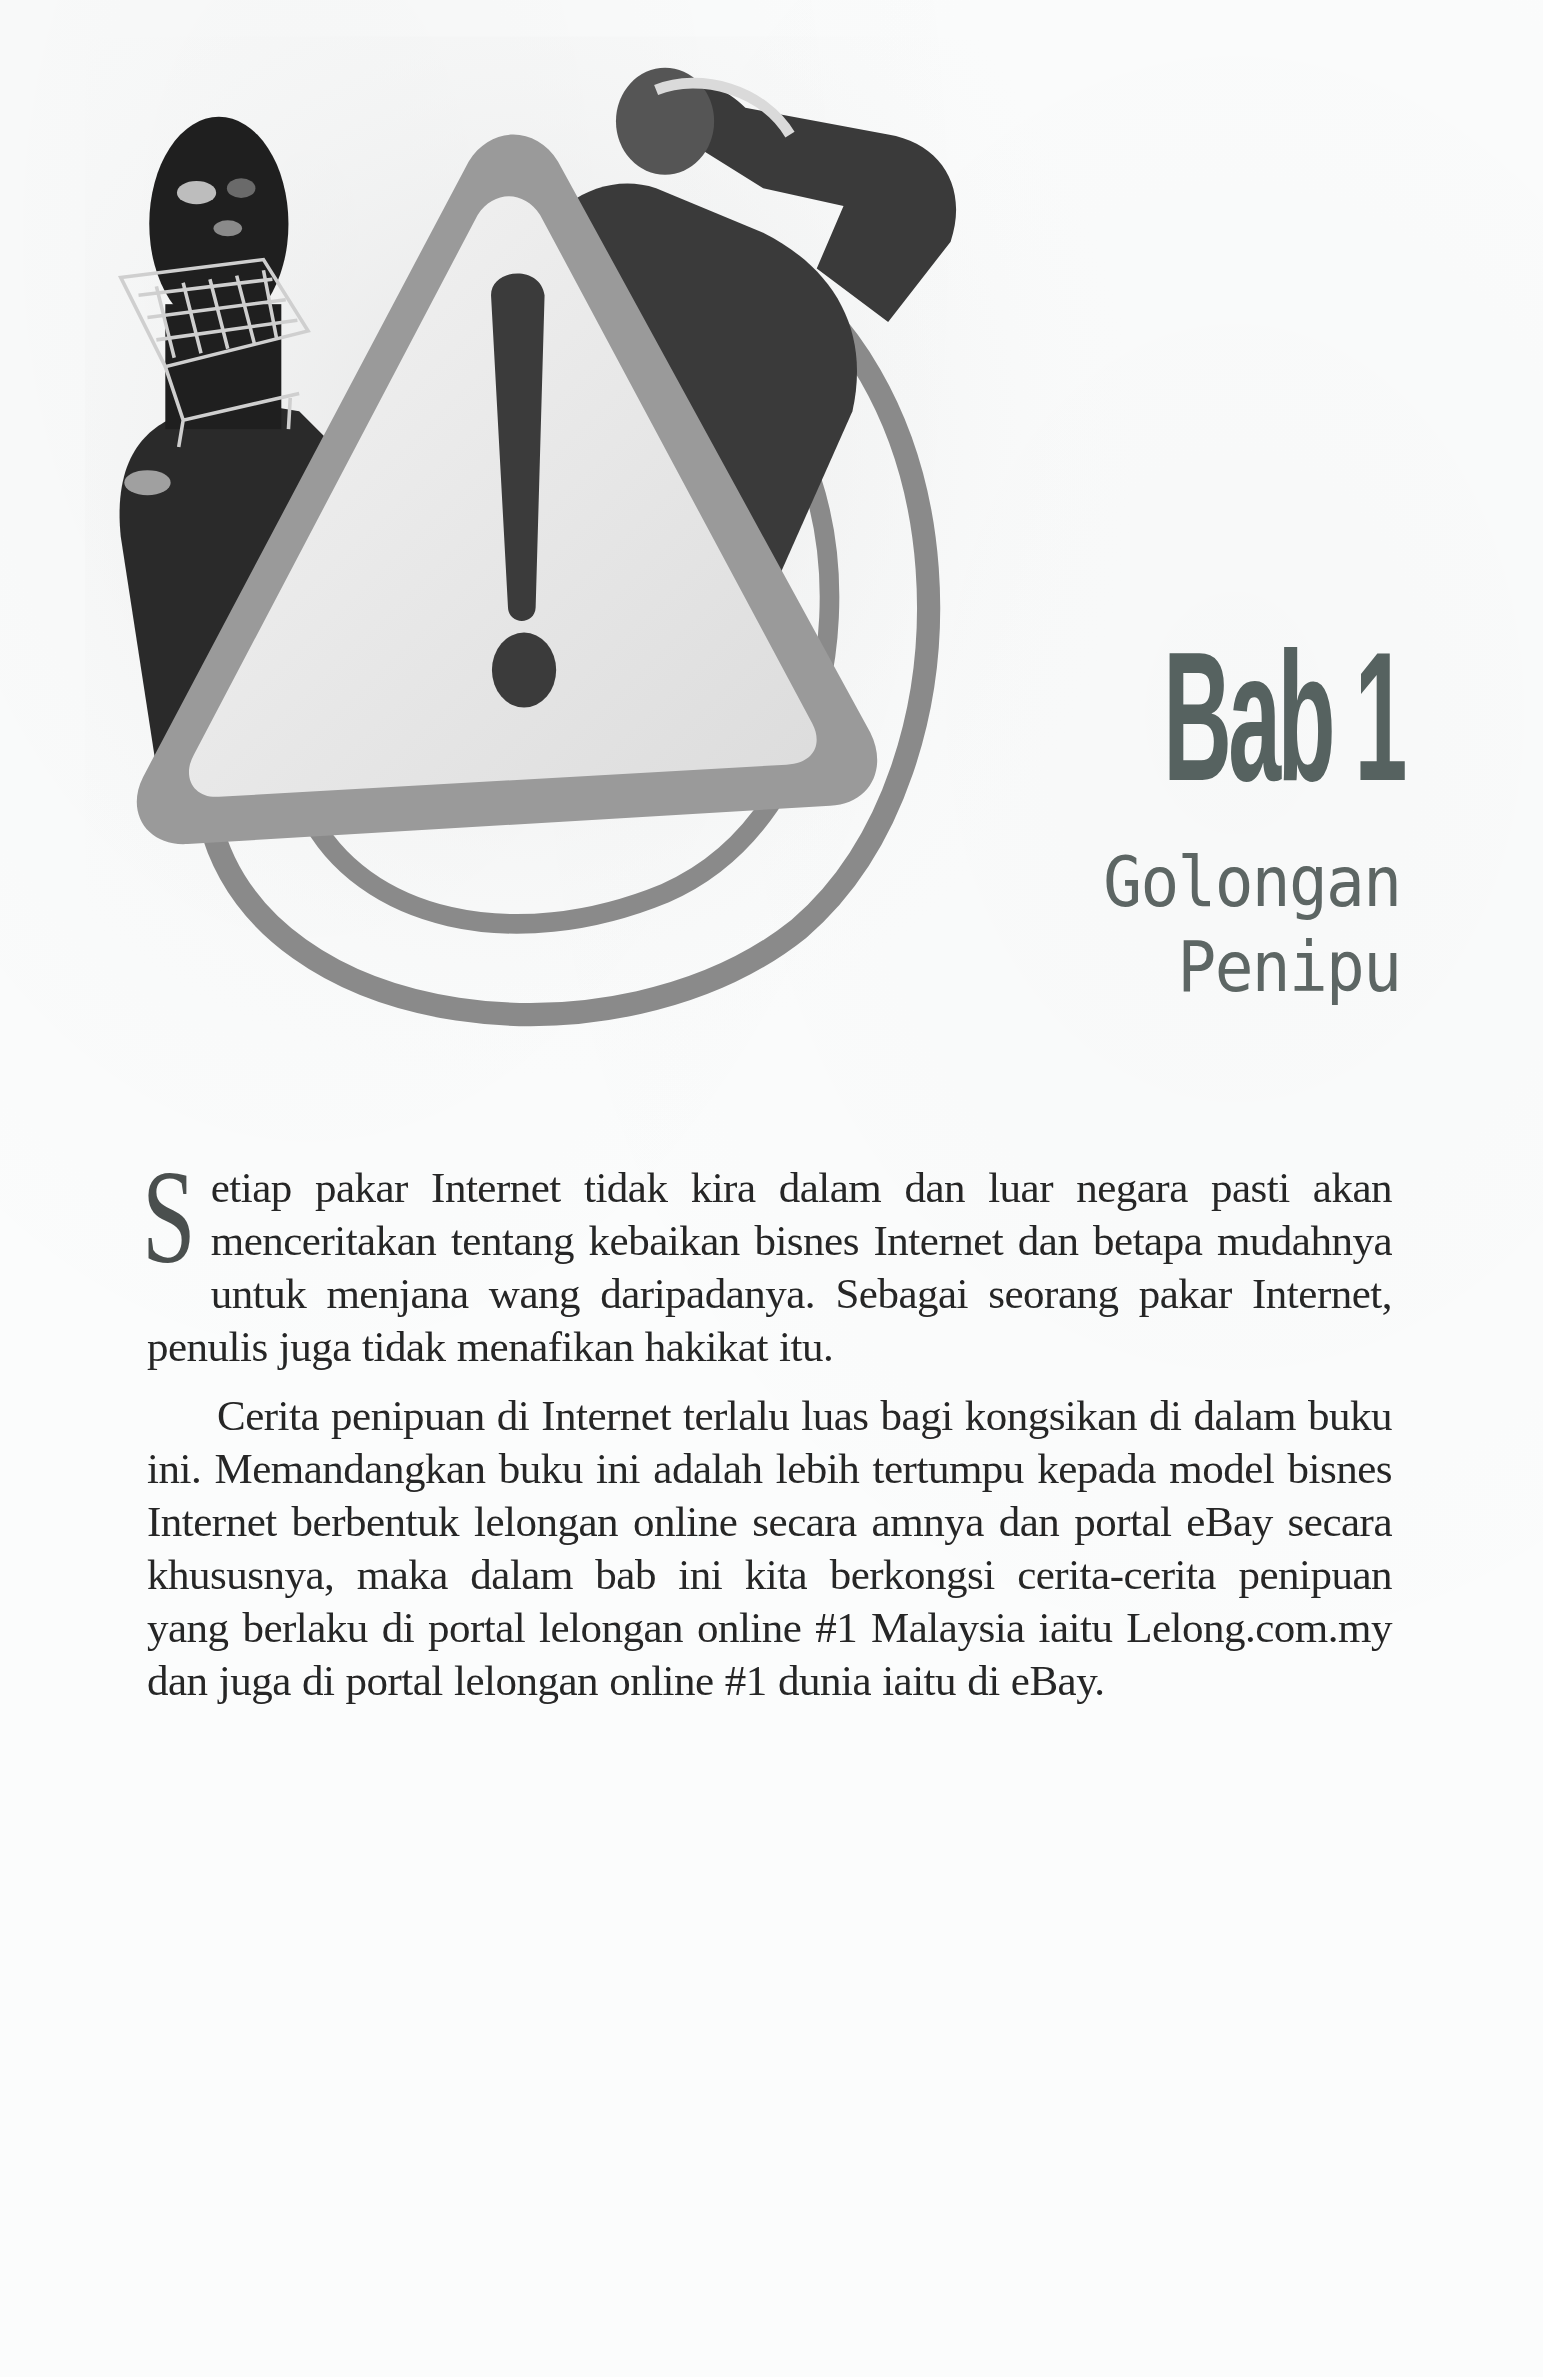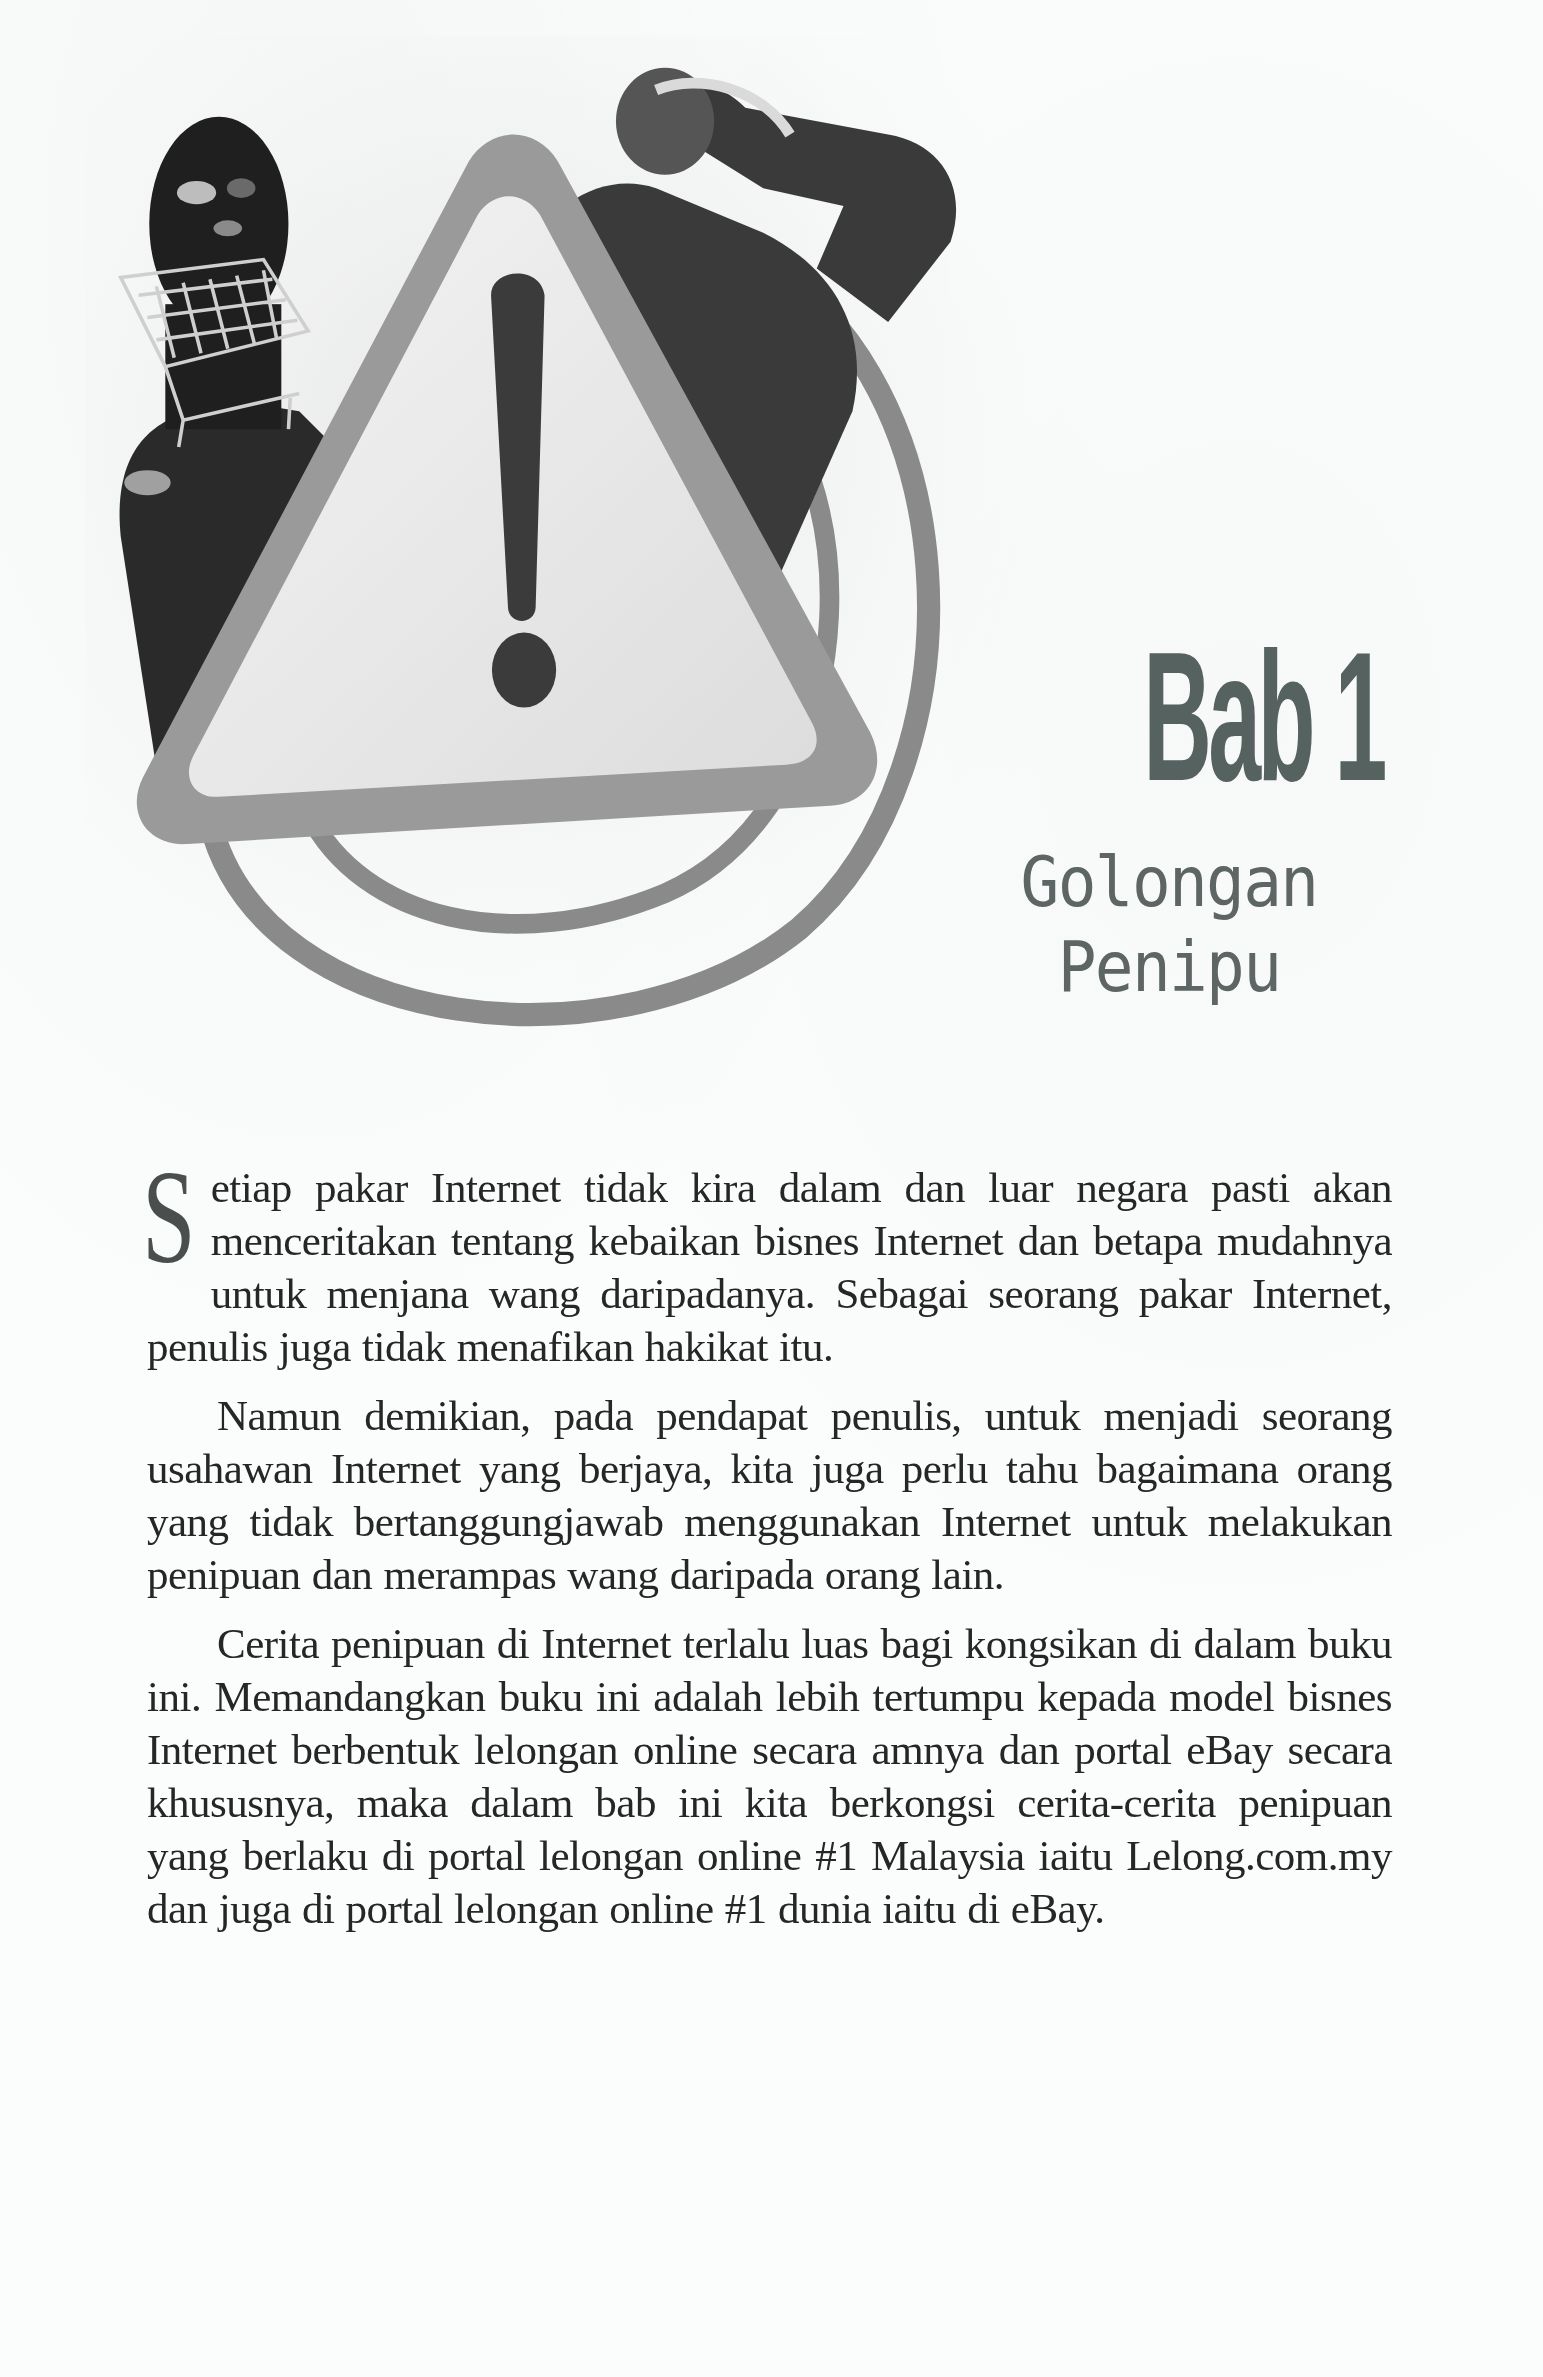--- a/index.html
+++ b/index.html
@@ -17,22 +17,22 @@
         radial-gradient(ellipse at 80% 30%, rgba(0,0,0,0.015), transparent 45%);
       pointer-events: none;
     }
     .illustration {
       position: absolute; left: 85px; top: 36px;
       width: 1053px; height: 1045px;
     }
     .illustration svg { width: 100%; height: 100%; display: block; }
 
     .chapter-heading {
-      position: absolute; right: 164px; top: 625px;
-      text-align: center;
+      position: absolute; right: 144px; top: 625px;
+      text-align: right;
     }
     .chapter-number {
       font-family: "Liberation Sans", "DejaVu Sans", sans-serif;
       font-weight: bold;
       font-size: 183px;
       line-height: 1;
       color: #566260;
       letter-spacing: -7.1px;
       transform: scaleX(0.52);
       transform-origin: right center;
@@ -134,16 +134,15 @@
 <div class="chapter-heading">
   <span class="chapter-number">Bab 1</span>
   <span class="chapter-title-line first">Golongan</span>
   <span class="chapter-title-line">Penipu</span>
 </div>
 
 <div class="body-text">
   <p>
     <span class="dropcap">S</span><span>etiap pakar Internet tidak kira dalam dan luar negara pasti akan menceritakan tentang kebaikan bisnes Internet dan betapa mudahnya untuk menjana wang daripadanya. Sebagai seorang pakar Internet, penulis juga tidak menafikan hakikat itu.</span>
   </p>
-  <p class="indent">Namun demikian, pada pendapat penulis, untuk menjadi seorang usahawan Internet yang berjaya, kita juga perlu tahu bagaimana orang yang tidak bertanggungjawab menggunakan Internet untuk melakukan penipuan dan merampas wang daripada orang lain.</p>
   <p class="indent">Cerita penipuan di Internet terlalu luas bagi kongsikan di dalam buku ini. Memandangkan buku ini adalah lebih tertumpu kepada model bisnes Internet berbentuk lelongan online secara amnya dan portal eBay secara khususnya, maka dalam bab ini kita berkongsi cerita-cerita penipuan yang berlaku di portal lelongan online #1 Malaysia iaitu Lelong.com.my dan juga di portal lelongan online #1 dunia iaitu di eBay.</p>
 </div>
 
 
 </body></html>

